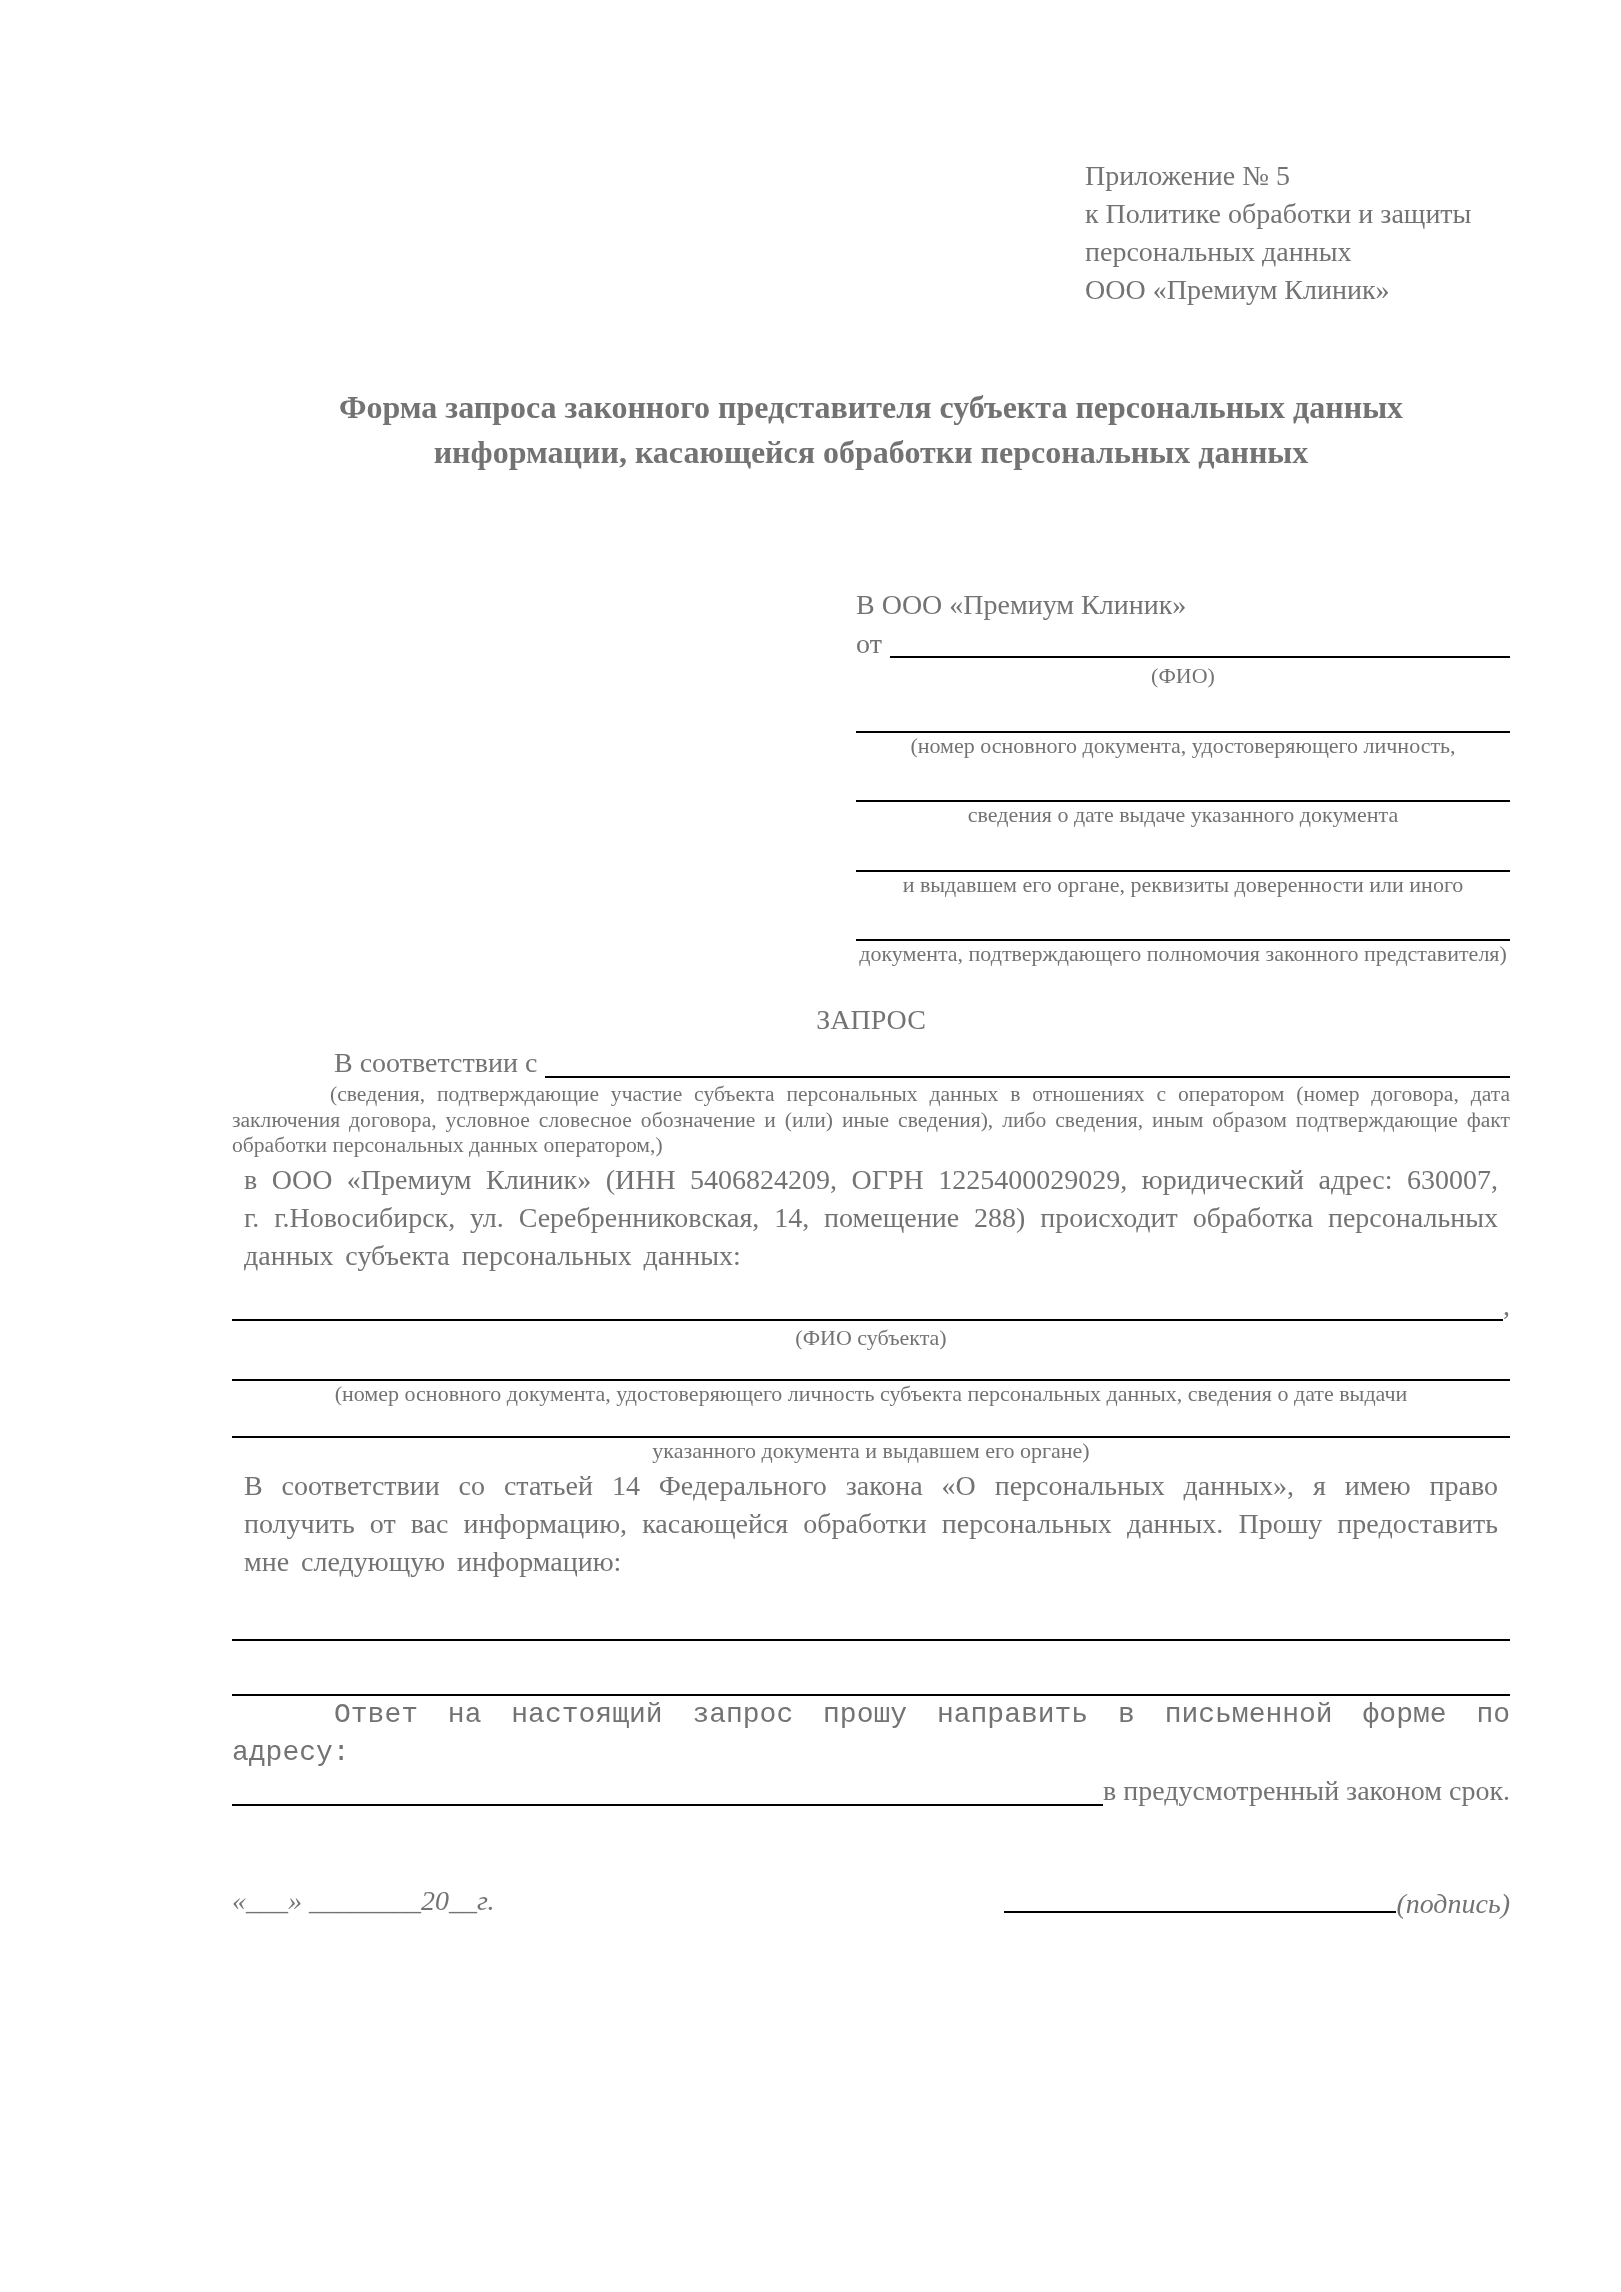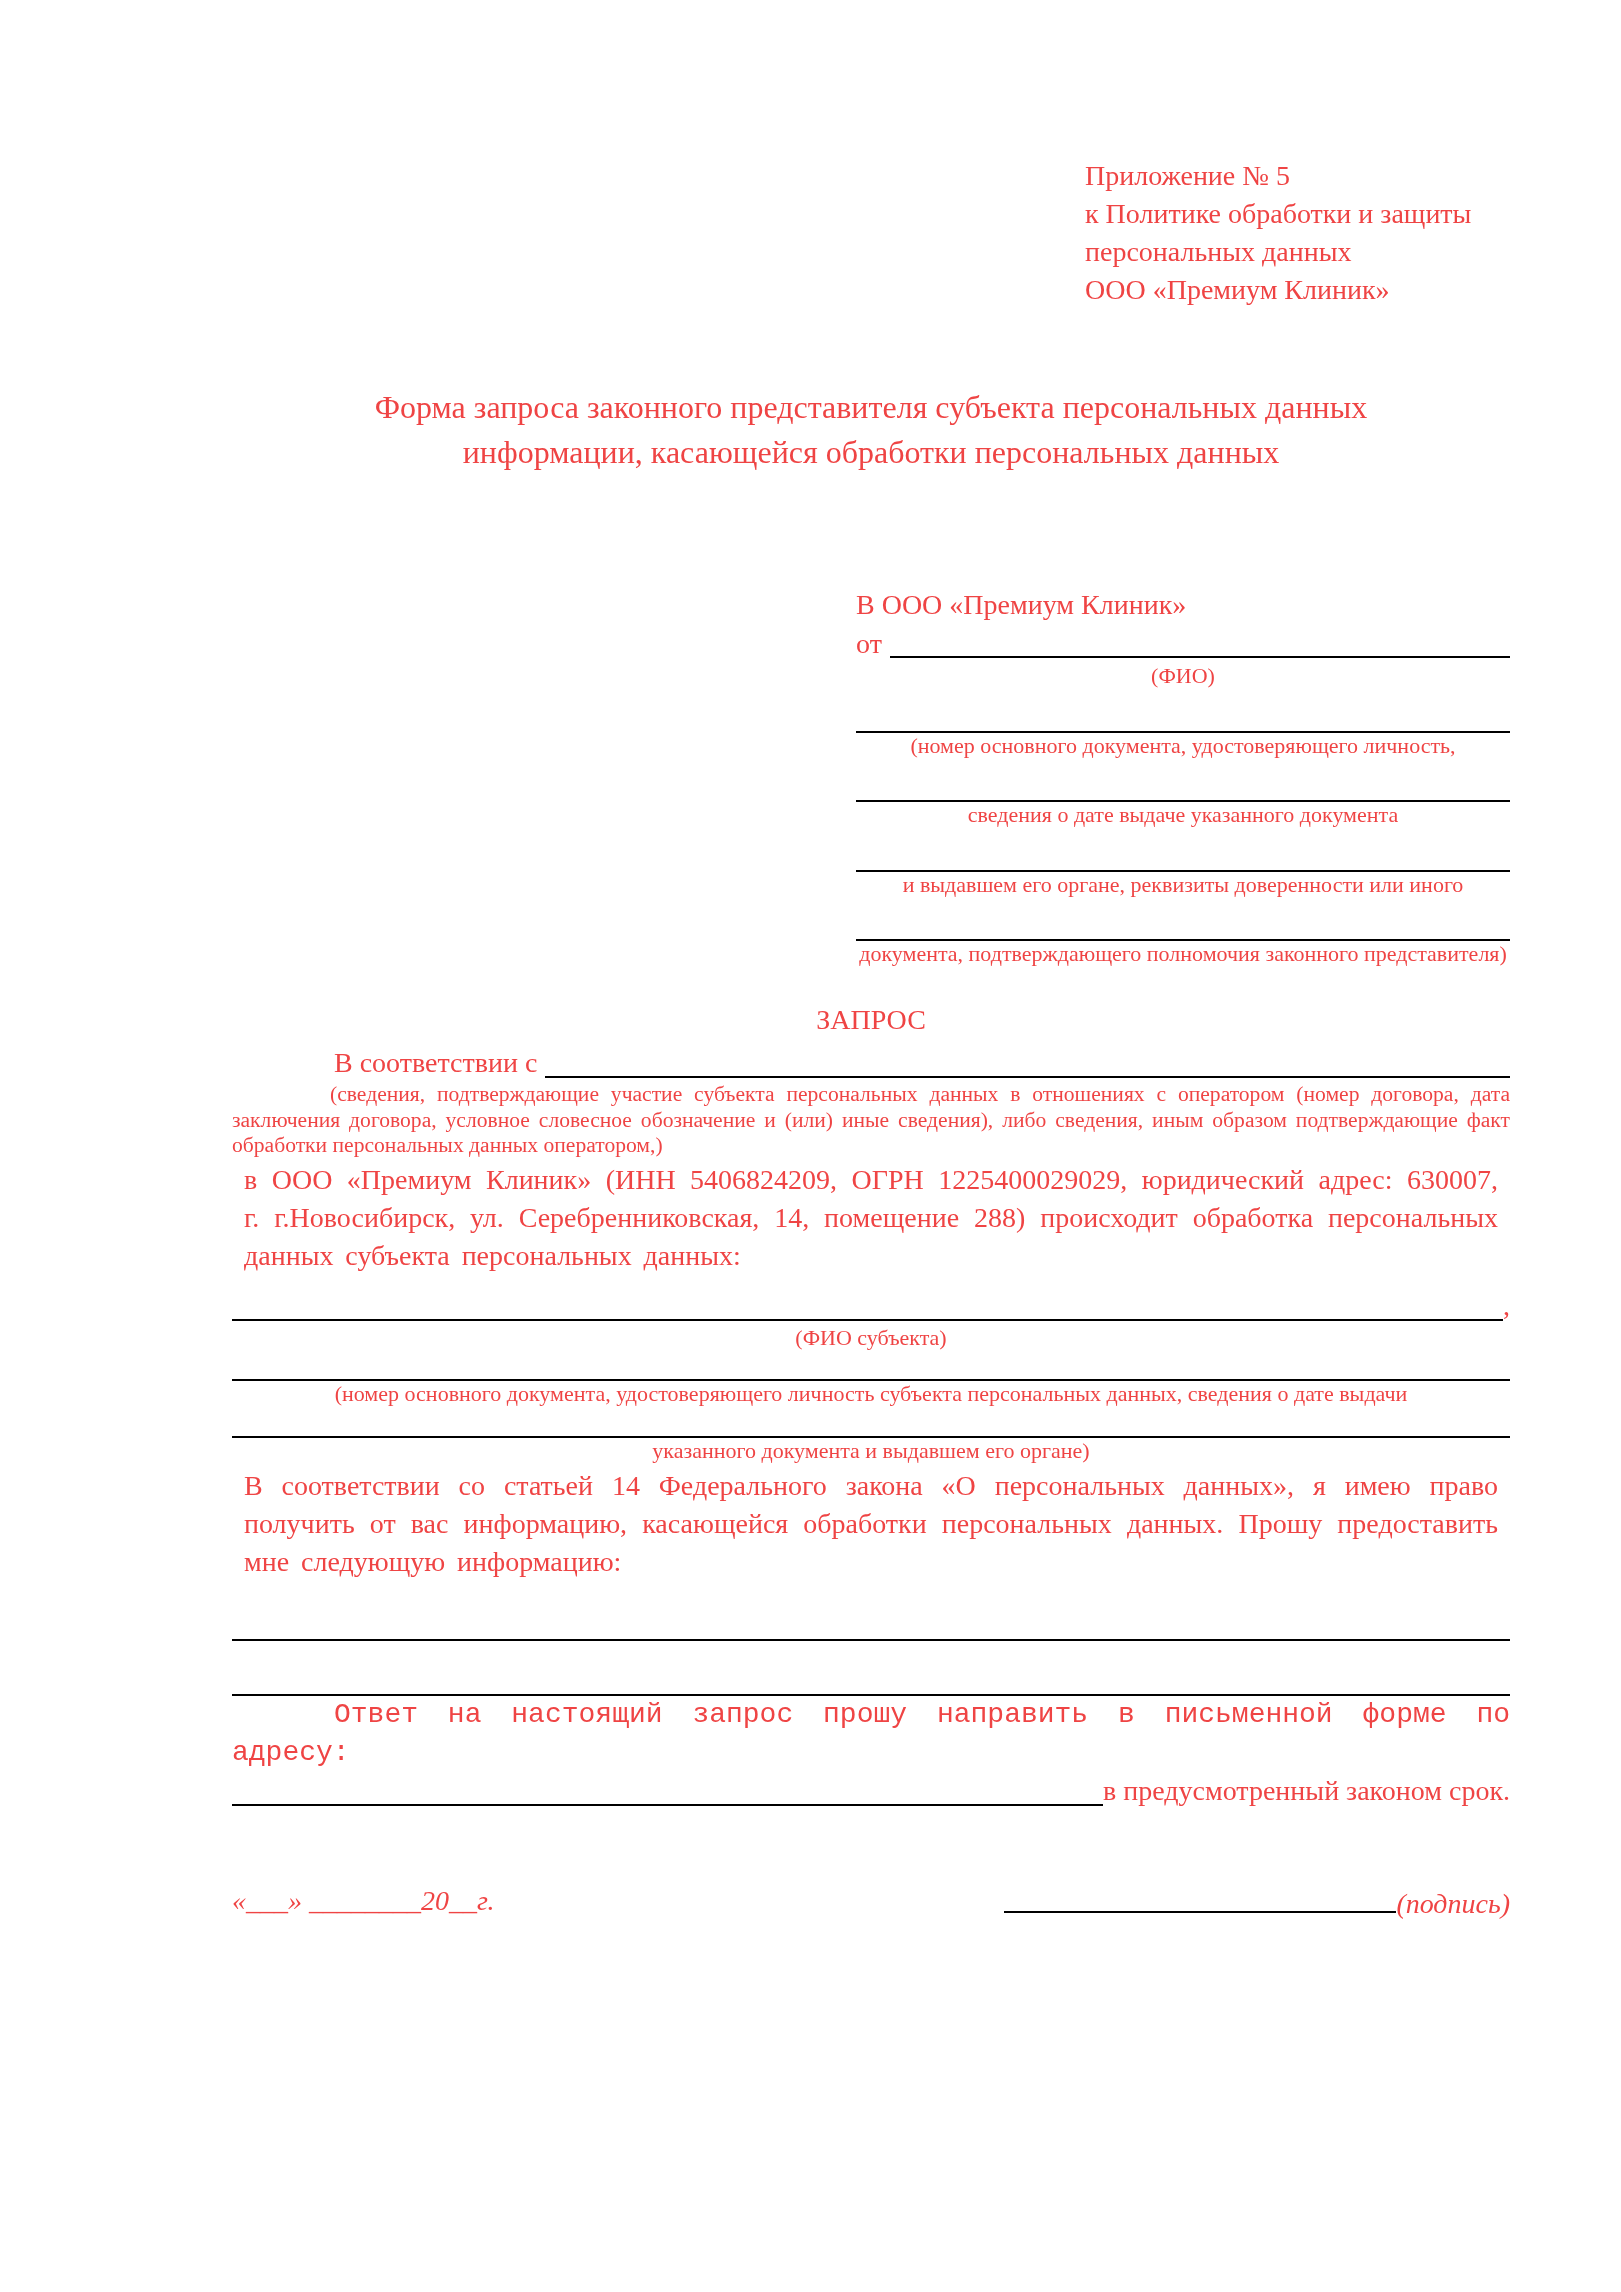--- a/index.html
+++ b/index.html
@@ -1,29 +1,29 @@
 <!DOCTYPE html>
 <html lang="ru"><head>
 <meta charset="utf-8">
 <style>
   html,body { margin:0; padding:0; background:#ffffff; }
   .page {
     position: relative;
     width: 1621px; height: 2293px;
-    background: #ffffff; color: #ef4444;
+    background: #ffffff; color: #737373;
     font-family: "Liberation Serif", "DejaVu Serif", serif;
     font-size: 28px; line-height: 38px;
     padding: 157px 111px 0 232px;
     box-sizing: border-box;
     overflow: hidden;
   }
   .annex { margin-left: 853px; line-height: 38px; white-space: nowrap; }
   .doc-title {
     margin-top: 76px;
-    text-align: center; font-weight: normal;
+    text-align: center; font-weight: bold;
     font-size: 32px; line-height: 45px;
   }
   .addressee { margin-top: 110px; margin-left: 624px; line-height: 39px; }
   .line-row { display: flex; }
   .line-row .fill {
     flex: 1 1 auto; height: 32px;
     border-bottom: 2.9px solid #000;
     align-self: flex-start;
   }
   .line-row .lbl { white-space: nowrap; padding-right: 7.8px; }

